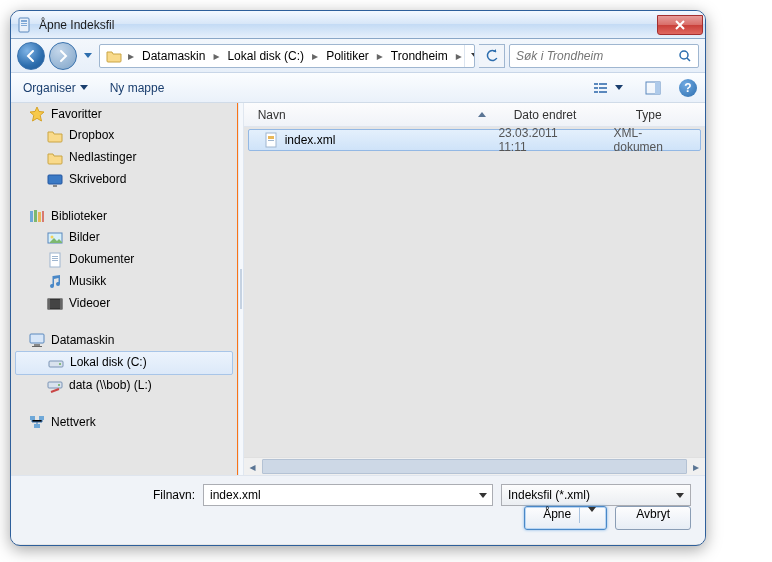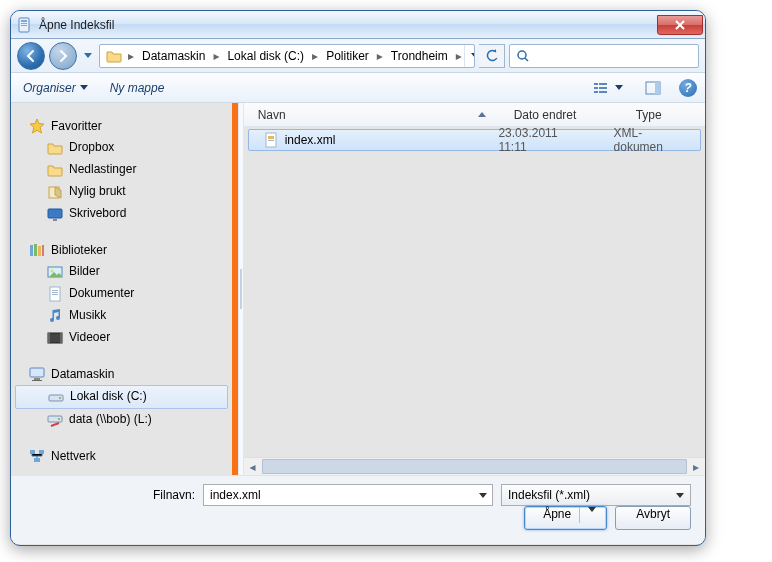--- a/index.html
+++ b/index.html
@@ -14,27 +14,27 @@
 .navbtn.fwd{background:radial-gradient(circle at 35% 30%,#c3d6ea,#9ab8d6 60%,#7fa3c6);}
 .navsm{width:14px;height:22px;display:flex;align-items:center;justify-content:center;color:#2d6eae;}
 .addrbar{flex:1;height:24px;border:1px solid #9fb6d0;background:#fff;display:flex;align-items:center;border-radius:2px;overflow:hidden;}
 .addrbar .seg{padding:0 6px;height:100%;display:flex;align-items:center;white-space:nowrap;}
 .addrbar .ar{color:#666;padding:0 2px;}
 .addrbar .ico{padding:0 4px 0 6px;}
 .refr{width:26px;height:24px;border:1px solid #9fb6d0;border-left:none;background:#f1f5fa;display:flex;align-items:center;justify-content:center;color:#2d6eae;}
 .search{width:190px;height:24px;border:1px solid #9fb6d0;background:#fff;display:flex;align-items:center;padding:0 6px;border-radius:2px;}
 .search input{border:none;outline:none;flex:1;font-style:italic;color:#888;background:transparent;}
 .search .ico{color:#2d6eae;}
-.toolbar{height:30px;background:linear-gradient(#fbfdff,#eaf1fa);border-bottom:1px solid #d0dbe8;display:flex;align-items:center;padding:8px 8px;gap:14px;font-style:italic;}
+.toolbar{height:30px;background:linear-gradient(#fbfdff,#eaf1fa);border-bottom:1px solid #d0dbe8;display:flex;align-items:center;padding:8px 8px;gap:14px;}
 .toolbar .tbtn{color:#1a3e6e;display:flex;align-items:center;gap:4px;padding:3px 4px;}
 .toolbar .sp{flex:1;}
 .toolbar .ibtn{padding:3px 4px;color:#1a3e6e;display:flex;align-items:center;gap:2px;}
 .help{width:18px;height:18px;border-radius:50%;background:radial-gradient(circle at 35% 30%,#6fa9e2,#2d6eae);color:#fff;display:flex;align-items:center;justify-content:center;font-weight:bold;}
 .body{display:flex;height:372px;}
-.tree{width:252px;border-right:6px solid #f97316;padding:12px 0;overflow-y:auto;position:relative;}
+.tree{width:252px;border-right:1px solid #f97316;padding:0 0;overflow-y:auto;position:relative;}
 .tree::-webkit-scrollbar{width:17px;}
 .tree::-webkit-scrollbar-track{background:#f0f0f0;border-left:1px solid #e0e0e0;}
 .tree::-webkit-scrollbar-thumb{background:#cdd8e6;border:1px solid #b4c2d4;border-radius:2px;}
 .tgroup{margin-bottom:14px;}
 .thdr{display:flex;align-items:center;padding:3px 8px 3px 18px;gap:6px;}
 .titem{display:flex;padding:3px 8px 3px 36px;gap:6px;}
 .titem.sel{background:linear-gradient(#ecf3fc,#dce9f9);border:1px solid #a8c5e8;border-radius:2px;margin:0 4px;padding-left:32px;}
 .tico{width:16px;height:16px;display:inline-flex;align-items:center;justify-content:center;flex-shrink:0;}
 .splitter{width:6px;background:#f5f8fc;border-left:1px solid #e0e7f0;border-right:1px solid #e0e7f0;position:relative;cursor:ew-resize;display:flex;align-items:center;justify-content:center;}
 .splitter::after{content:"";width:2px;height:40px;background:#c5d2e2;}
@@ -126,20 +126,21 @@
           </svg>
       </span>
     </div>
     <div class="refr">
       <svg width="14" height="14" viewBox="0 0 14 14">
           <path d="M11 3a5 5 0 10.8 6" stroke="#2d6eae" stroke-width="1.5" fill="none"></path>
           <path d="M11 0v3H8z" fill="#2d6eae"></path>
         </svg>
     </div>
     <div class="search">
+      <input placeholder="Søk i Trondheim" style="">
       <span class="ico">
         <svg width="14" height="14" viewBox="0 0 14 14">
             <circle cx="6" cy="6" r="4" stroke="#2d6eae" stroke-width="1.5" fill="none"></circle>
             <path d="M9 9l3 3" stroke="#2d6eae" stroke-width="1.5"></path>
           </svg>
       </span>
     </div>
   </div>
 
   <div class="toolbar">
@@ -198,29 +199,20 @@
             <span class="tico">
               <svg width="16" height="16" viewBox="0 0 16 16">
                 <path d="M1 4h5l1 2h8v7a1 1 0 01-1 1H2a1 1 0 01-1-1z" fill="#f9da8b" stroke="#caa545"></path>
               </svg>
             </span>
             <span>Nedlastinger</span>
           </div>
         <div class="titem">
             <span class="tico">
               <svg width="16" height="16" viewBox="0 0 16 16">
-                <rect x="2" y="3" width="10" height="11" fill="#f3e8c8" stroke="#caa545"></rect>
-                <path d="M8 3l6 3v8l-6-3z" fill="#d6c48f" stroke="#caa545"></path>
-              </svg>
-            </span>
-            <span>Nylig brukt</span>
-          </div>
-        <div class="titem">
-            <span class="tico">
-              <svg width="16" height="16" viewBox="0 0 16 16">
                 <rect x="1" y="3" width="14" height="9" rx="1" fill="#3b7ac5" stroke="#2456a0"></rect>
                 <rect x="6" y="13" width="4" height="2" fill="#888"></rect>
               </svg>
             </span>
             <span>Skrivebord</span>
           </div>
       </div>
       <div class="tgroup">
         <div class="thdr">
           <span class="tico">

